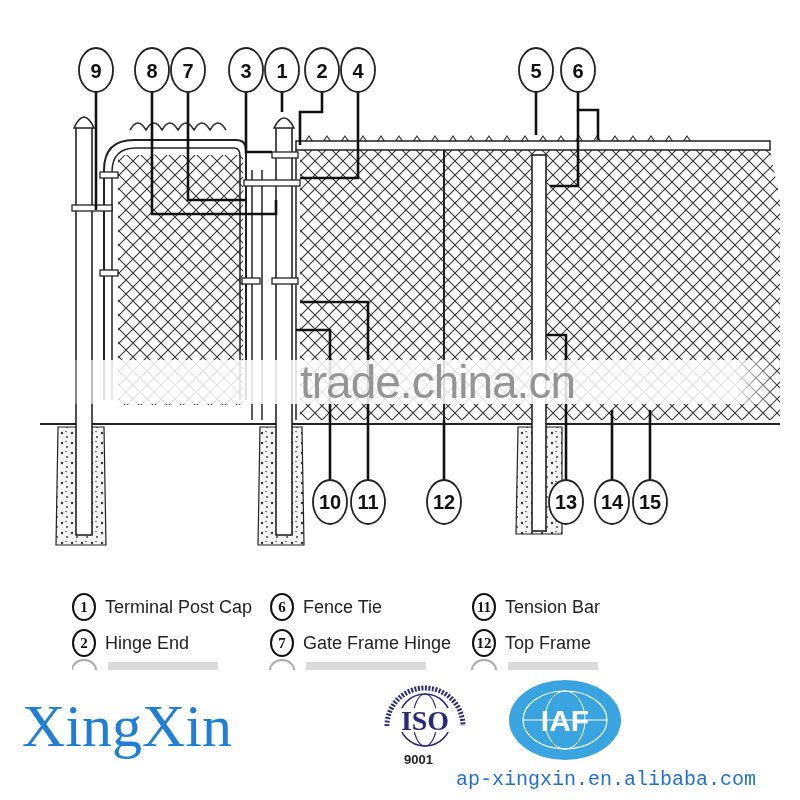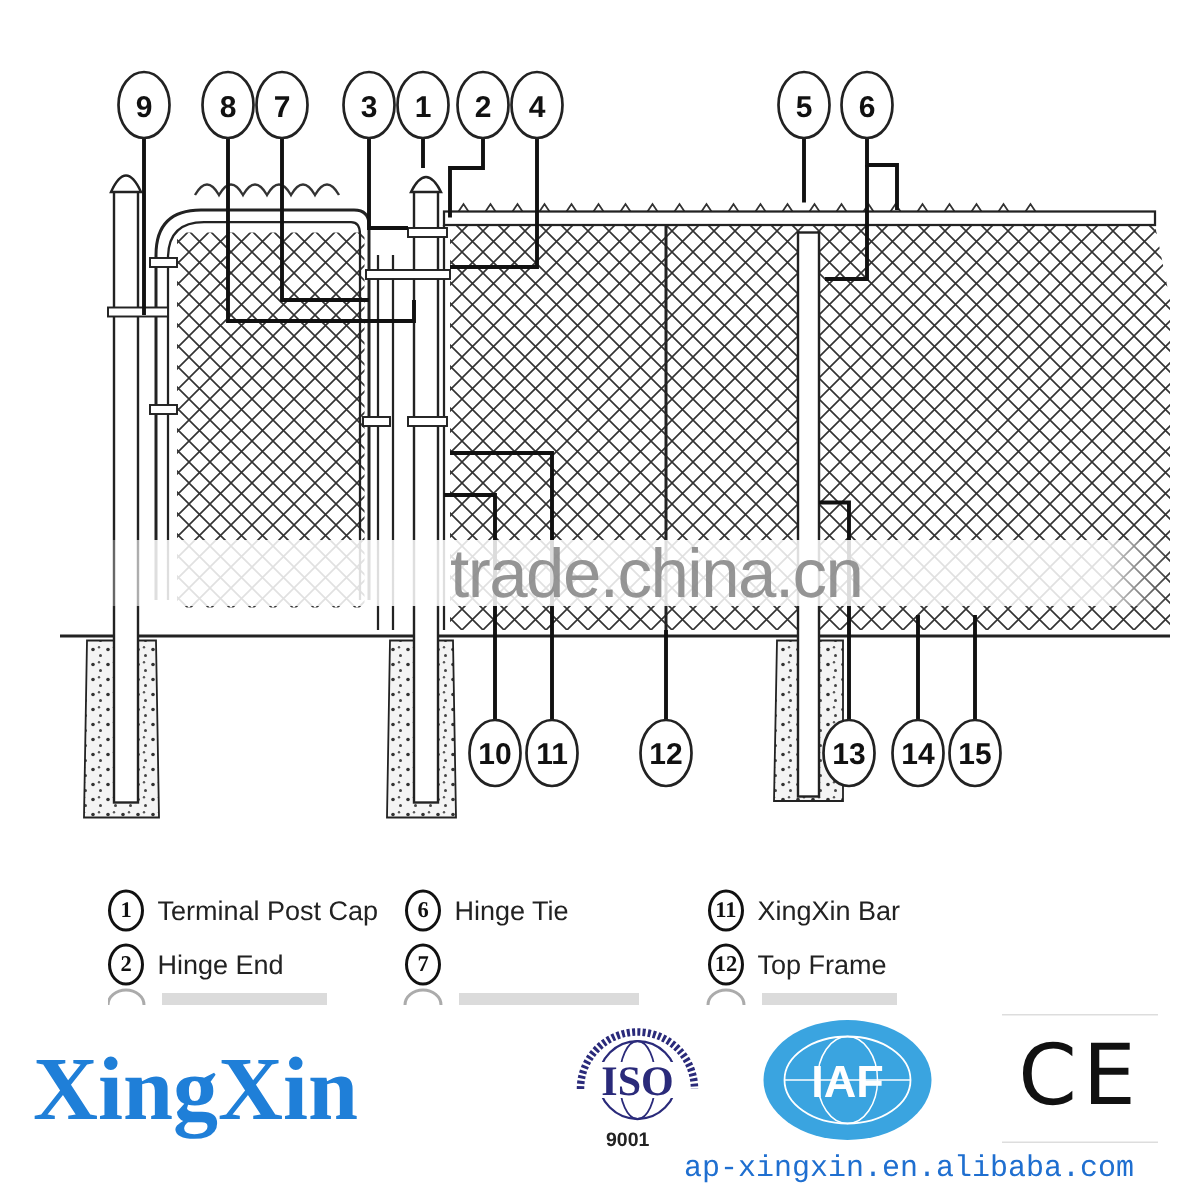--- a/index.html
+++ b/index.html
@@ -24,21 +24,21 @@
     width:24px; height:28px; border:2px solid #111; border-radius:50%;
     display:flex; align-items:center; justify-content:center;
     font-family:"Liberation Serif", serif; font-weight:bold; font-size:15px; color:#111;
     box-sizing:border-box; margin-right:9px;
   }
   .legend-label { font-family:"Liberation Sans", sans-serif; font-size:18px; color:#222; white-space:nowrap; }
   .legend-faded { position:absolute; left:0; top:64px; width:560px; height:14px; overflow:hidden; opacity:0.35; }
   #footer { position:absolute; left:0; top:672px; width:800px; height:128px; }
   .brand {
     position:absolute; left:22px; top:20px;
-    font-family:"Liberation Serif", serif; font-weight:bold; font-size:60px;
+    font-family:"Liberation Serif", serif; font-weight:normal; font-size:60px;
     color:#1f7fd8; letter-spacing:0px;
   }
   .url {
     position:absolute; left:456px; top:96px;
     font-family:"Liberation Mono", monospace; font-size:20px; color:#1f6fd0; font-weight:normal;
   }
   .iso { position:absolute; left:375px; top:6px; width:100px; height:90px; }
   .iso-num { position:absolute; left:404px; top:80px; font-family:"Liberation Sans", sans-serif; font-weight:bold; font-size:13px; color:#222; }
   .iaf { position:absolute; left:505px; top:6px; width:120px; height:84px; }
   .ce-box { position:absolute; left:668px; top:4px; width:104px; height:84px; border-top:1px solid #ddd; border-bottom:1px solid #ddd; }
@@ -169,28 +169,29 @@
   <div class="legend-item" style="left:0; top:0;">
     <span class="legend-num">1</span>
     <span class="legend-label">Terminal Post Cap</span>
   </div>
   <div class="legend-item" style="left:0; top:36px;">
     <span class="legend-num">2</span>
     <span class="legend-label">Hinge End</span>
   </div>
   <div class="legend-item" style="left:198px; top:0;">
     <span class="legend-num">6</span>
-    <span class="legend-label">Hinge Tie</span>
+    <span class="legend-label">Fence Tie</span>
   </div>
   <div class="legend-item" style="left:198px; top:36px;">
     <span class="legend-num">7</span>
+    <span class="legend-label">Gate Frame Hinge</span>
   </div>
   <div class="legend-item" style="left:400px; top:0;">
     <span class="legend-num">11</span>
-    <span class="legend-label">XingXin Bar</span>
+    <span class="legend-label">Tension Bar</span>
   </div>
   <div class="legend-item" style="left:400px; top:36px;">
     <span class="legend-num">12</span>
     <span class="legend-label">Top Frame</span>
   </div>
   <div class="legend-faded">
     <svg width="560" height="14" xmlns="http://www.w3.org/2000/svg">
       <ellipse cx="12" cy="14" rx="12" ry="10" fill="none" stroke="#111" stroke-width="2"></ellipse>
       <rect x="36" y="6" width="110" height="8" fill="#999"></rect>
       <ellipse cx="210" cy="14" rx="12" ry="10" fill="none" stroke="#111" stroke-width="2"></ellipse>
@@ -216,18 +217,15 @@
   <div class="iso-num">9001</div>
 
   <svg class="iaf" viewBox="0 0 120 84" xmlns="http://www.w3.org/2000/svg">
     <ellipse cx="60" cy="42" rx="56" ry="40" fill="#3aa4e0"></ellipse>
     <ellipse cx="60" cy="42" rx="42" ry="29" fill="none" stroke="#fff" stroke-width="1.2"></ellipse>
     <ellipse cx="60" cy="42" rx="20" ry="29" fill="none" stroke="#fff" stroke-width="1"></ellipse>
     <line x1="18" y1="42" x2="102" y2="42" stroke="#fff" stroke-width="1"></line>
     <text x="60" y="53" text-anchor="middle" font-family="Liberation Sans, sans-serif" font-weight="bold" font-size="30" fill="#fff">IAF</text>
   </svg>
 
-  <div class="ce-box">
-    <div class="ce-text">CE</div>
-  </div>
 
   <div class="url">ap-xingxin.en.alibaba.com</div>
 </div>
 
 </body></html>

